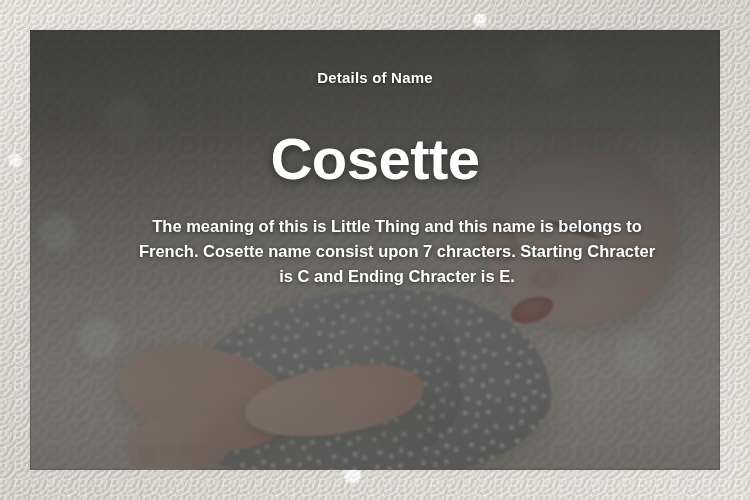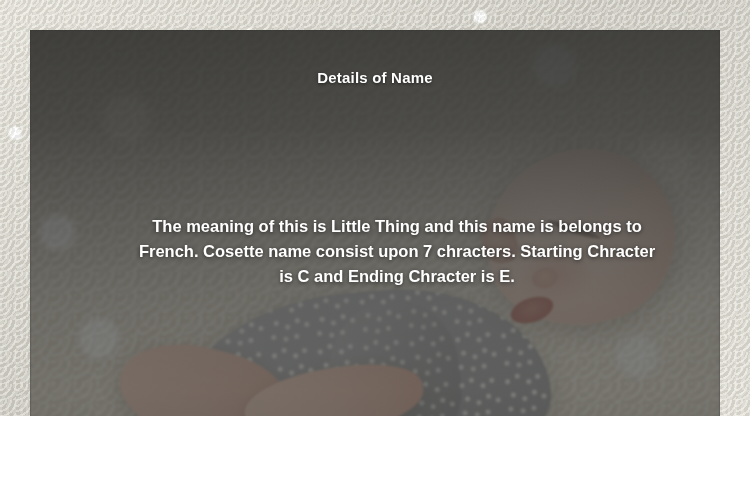--- a/index.html
+++ b/index.html
@@ -11,21 +11,21 @@
     width: 750px;
     height: 500px;
     overflow: hidden;
     font-family: "Liberation Sans", sans-serif;
   }
 
   
   #card {
     position: relative;
     width: 750px;
-    height: 416px;
+    height: 500px;
     background-color: #d9d7cf;
     overflow: hidden;
   }
 
   
   .fluff {
     position: absolute;
     inset: 0;
     background-color: #ceccc4;
     background-image:
@@ -321,19 +321,20 @@
         <div class="mouth"></div>
       </div>
       <div class="photo-shade"></div>
     </div>
 
     <div class="overlay"></div>
 
     <div class="content">
       <div id="kicker">Details of Name</div>
 
+      <div id="name">Cosette</div>
 
       <div id="desc">The meaning of this is Little Thing and this name is belongs to French. Cosette name consist upon 7 chracters. Starting Chracter is C and Ending Chracter is E.</div>
 
     </div>
 
   </div>
 </div>
 
 </body></html>

